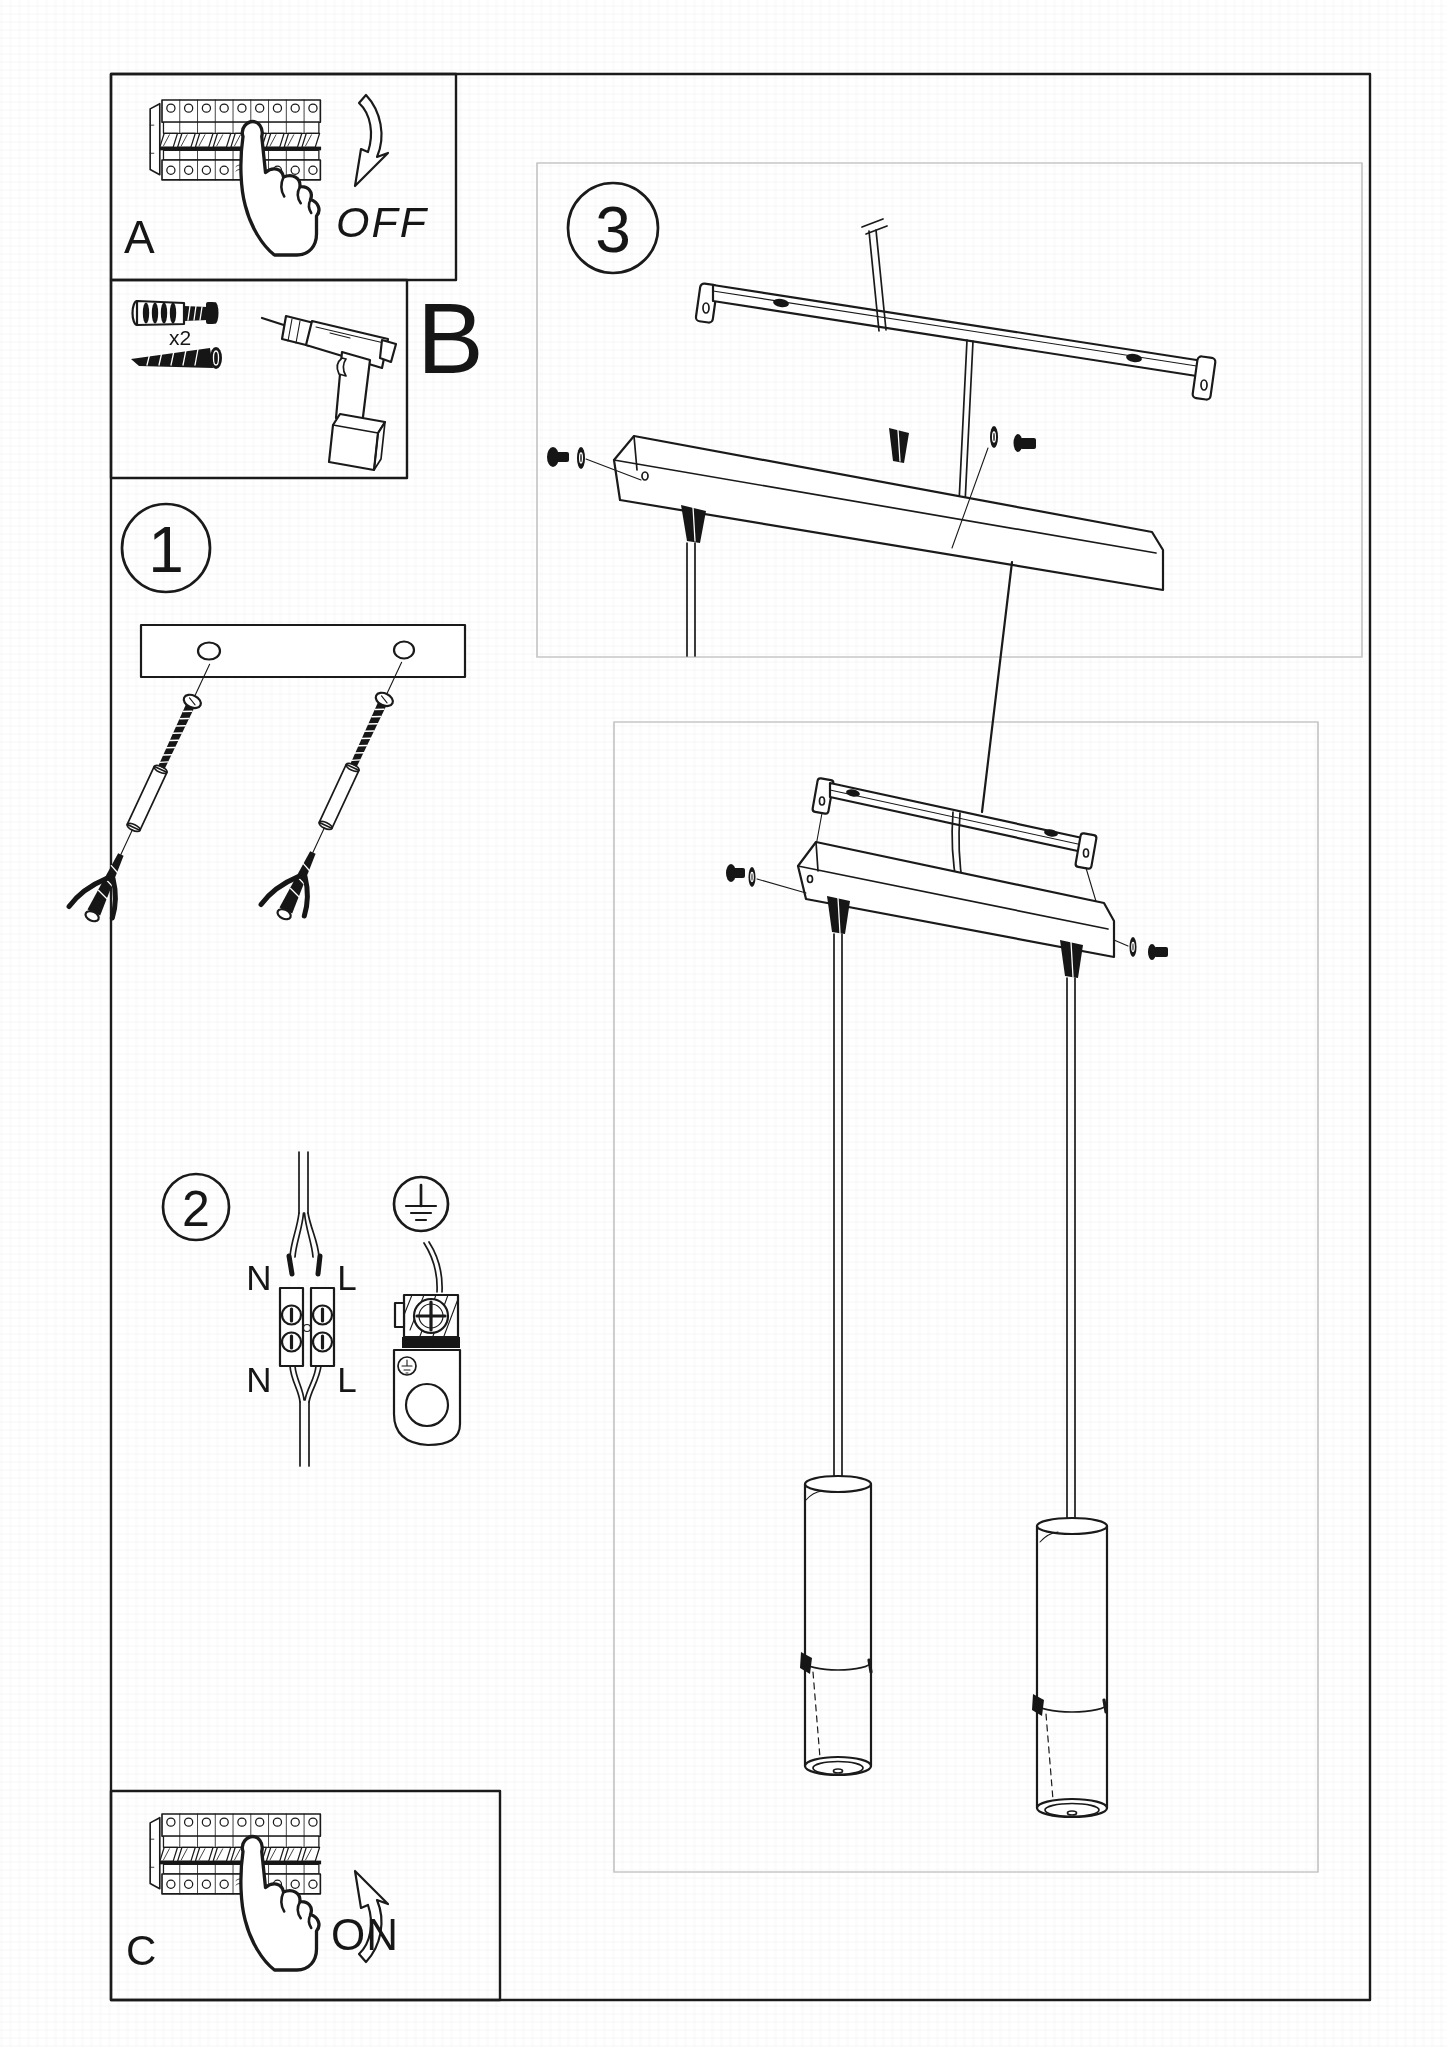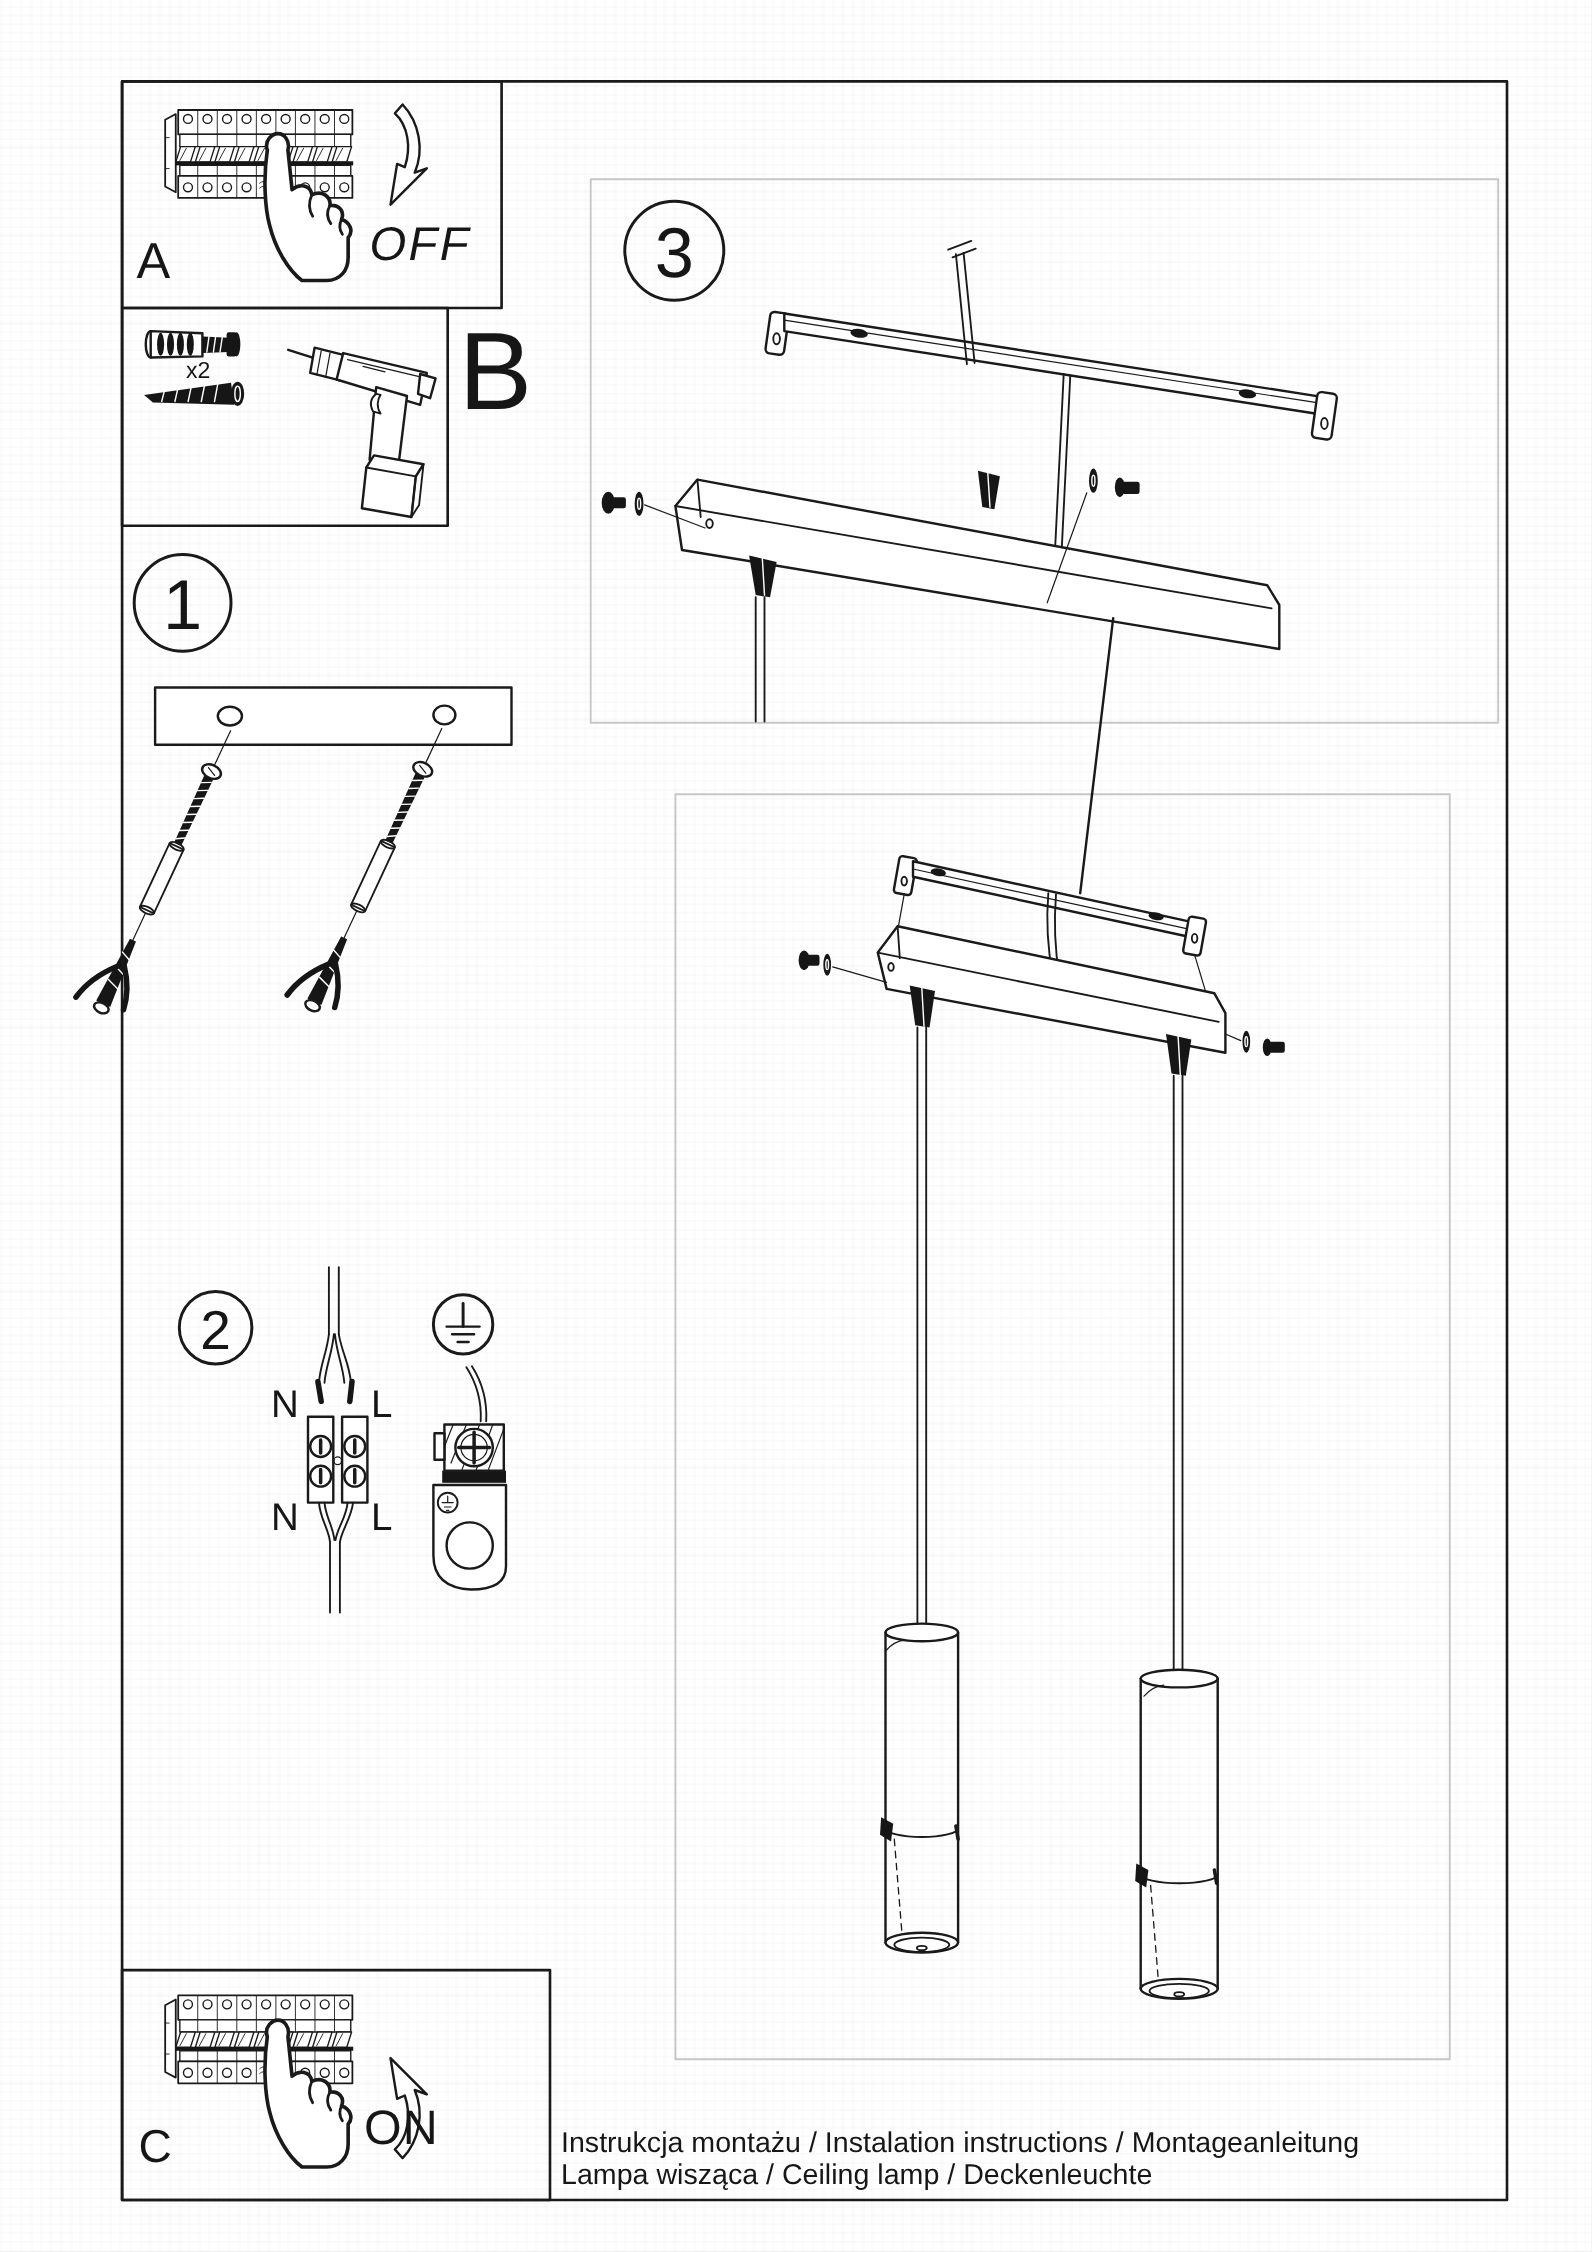--- a/index.html
+++ b/index.html
@@ -324,16 +324,14 @@
 <div class="lbl" style="left:169px;top:327px;font-size:21px;">x2</div>
 <div class="lbl ctr" style="left:166px;top:550px;font-size:64px;">1</div>
 <div class="lbl ctr" style="left:613px;top:230px;font-size:64px;">3</div>
 <div class="lbl ctr" style="left:196px;top:1209px;font-size:50px;">2</div>
 <div class="lbl ctr" style="left:259px;top:1277px;font-size:35px;">N</div>
 <div class="lbl ctr" style="left:347px;top:1277px;font-size:35px;">L</div>
 <div class="lbl ctr" style="left:259px;top:1379px;font-size:35px;">N</div>
 <div class="lbl ctr" style="left:347px;top:1379px;font-size:35px;">L</div>
 <div class="lbl" style="left:126px;top:1930px;font-size:42px;">C</div>
 <div class="lbl" style="left:331px;top:1913px;font-size:44px;letter-spacing:1px;">ON</div>
-<div class="lbl" style="left:510px;top:1934px;font-size:26px;">Instrukcja montażu / Instalation instructions / Montageanleitung</div>
-<div class="lbl" style="left:510px;top:1963px;font-size:26px;">Lampa wisząca / Ceiling lamp / Deckenleuchte</div>
 
 </div>
 
 </body></html>

